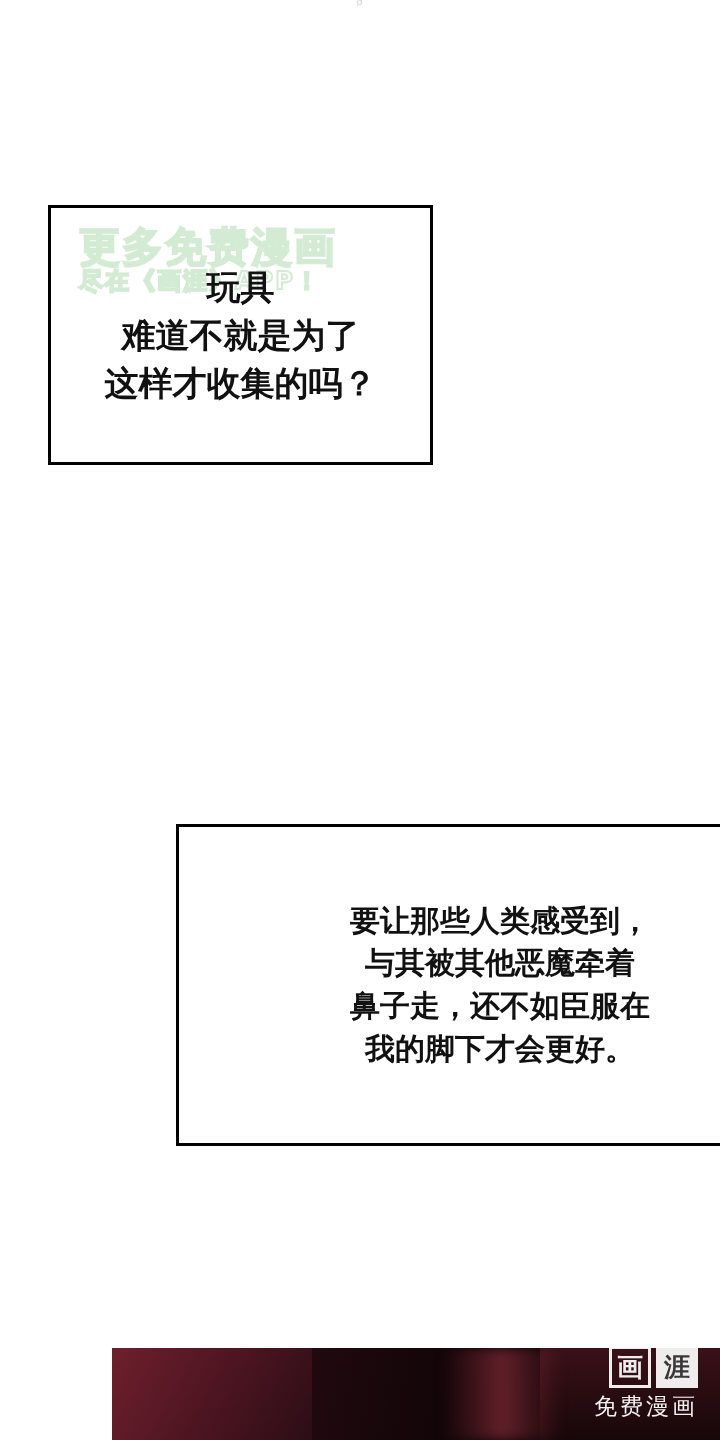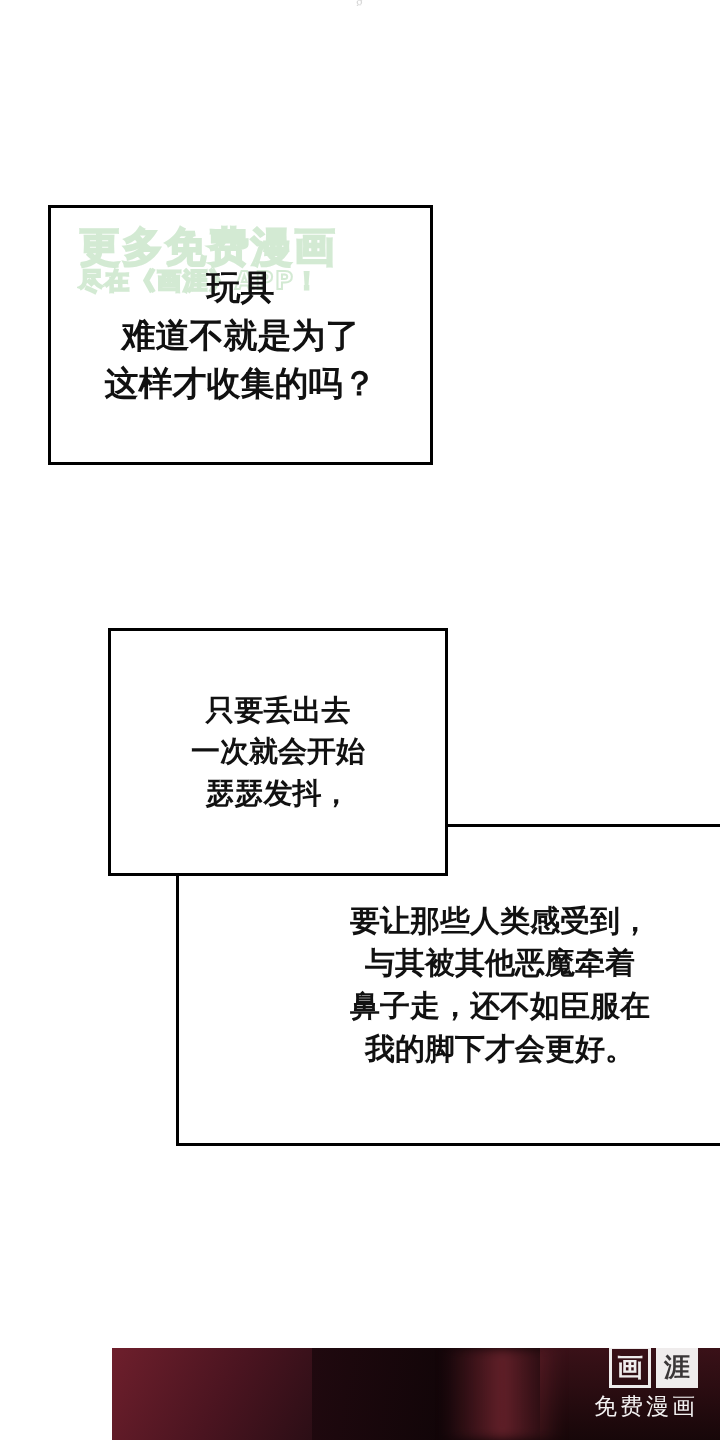--- a/index.html
+++ b/index.html
@@ -193,25 +193,20 @@
   <div class="bubble" id="bubble-1">
     <div class="wm-cn">
       <span class="l1">更多免费漫画</span>
       <span class="l2">尽在《画涯》APP！</span>
     </div>
     <div class="txt">玩具
 难道不就是为了
 这样才收集的吗？</div>
   </div>
 
-  <div class="bubble" id="bubble-2">
-    <div class="txt">只要丢出去
-一次就会开始
-瑟瑟发抖，</div>
-  </div>
 
   <div class="bubble" id="bubble-3">
     <div class="txt">要让那些人类感受到，
 与其被其他恶魔牵着
 鼻子走，还不如臣服在
 我的脚下才会更好。</div>
   </div>
 
   <div id="bottom-panel">
     <div class="grad-left"></div>

